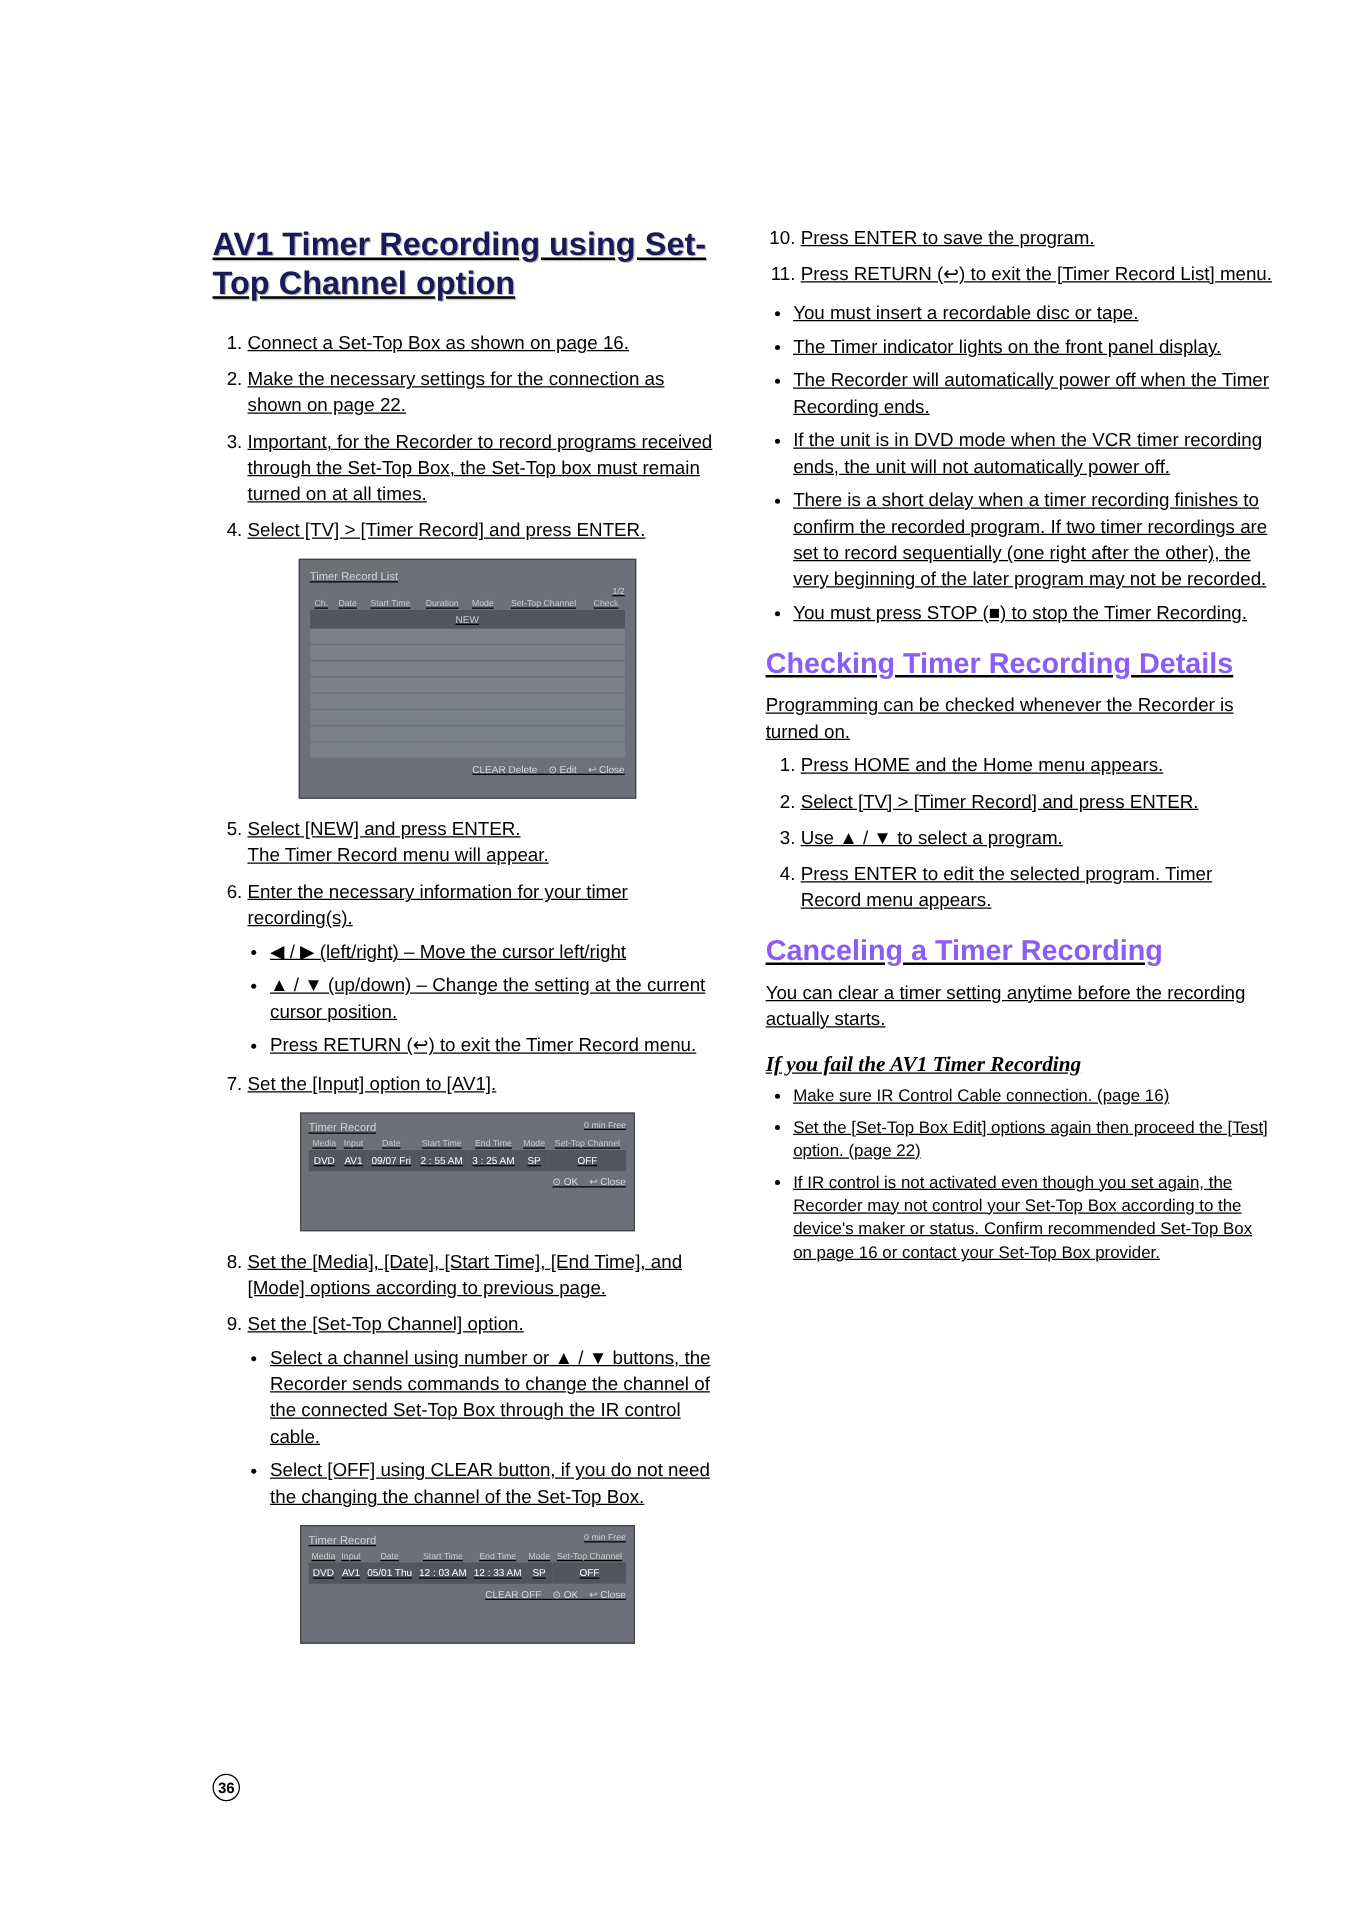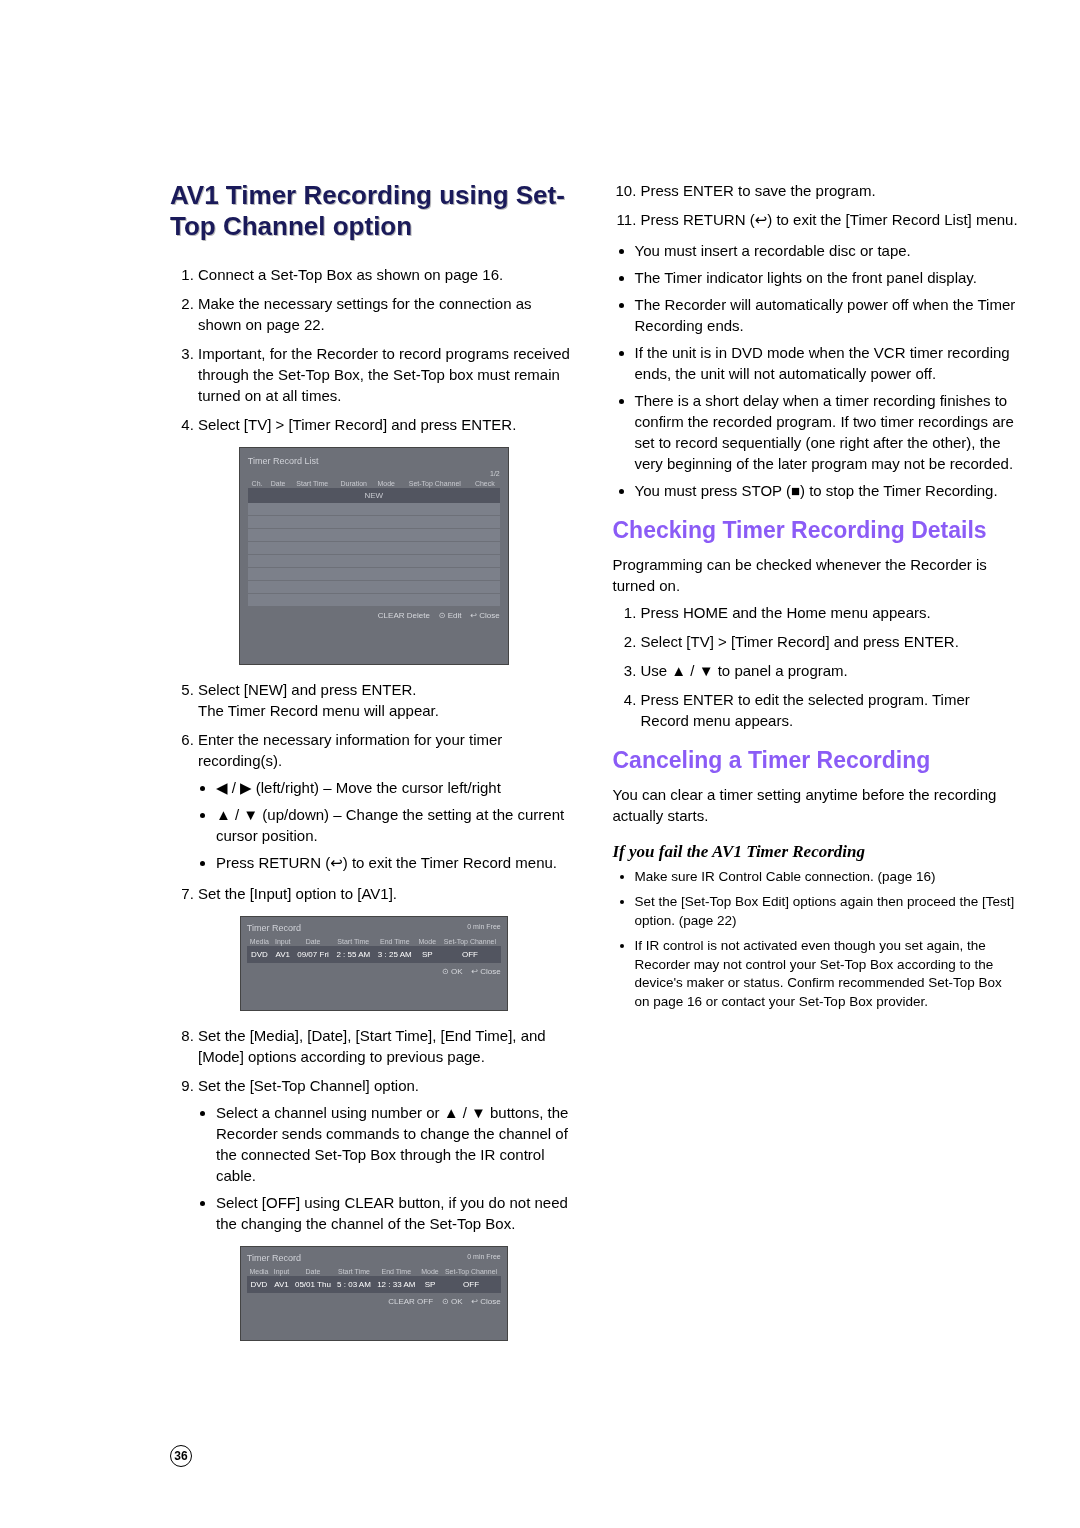--- a/index.html
+++ b/index.html
@@ -13,20 +13,21 @@
   .page {
     padding: 180px 60px 60px 170px;
     box-sizing: border-box;
   }
   .columns {
     display: flex;
     gap: 35px;
   }
   .col {
     flex: 1;
+    text-decoration: underline;
   }
   h1.section-title {
     font-size: 26px;
     font-weight: bold;
     color: #1a1a5a;
     text-shadow: 1px 1px 0 #bbb;
     margin: 0 0 22px 0;
     line-height: 1.2;
   }
   h2.sub-head {
@@ -63,21 +64,21 @@
   ul > li { margin-bottom: 6px; }
   .small ul, .small { font-size: 13.5px; }
   .fig {
     margin: 12px auto 14px auto;
     background: #6d7078;
     border: 1px solid #444;
     box-sizing: border-box;
     color: #cfd1d6;
     font-size: 8px;
   }
-  .fig1 { width: 270px; height: 218px; padding: 8px; }
+  .fig1 { width: 270px; height: 192px; padding: 8px; }
   .fig2, .fig3 { width: 268px; height: 95px; padding: 6px; }
   .fig .ttl { font-size: 9px; color:#d0d2d8; margin-bottom:4px; }
   .fig table { width:100%; border-collapse:collapse; font-size:7px; color:#c8cad0;}
   .fig th { font-weight:normal; padding:1px 2px; text-align:center;}
   .fig .row td { background:#7c808a; height:10px; border-bottom:1px solid #6d7078; text-align:center;}
   .fig .newrow td { background:#525560; text-align:center; font-size:8px; padding:3px 0;}
   .fig .footer { font-size:8px; color:#d6d8dd; text-align:right; margin-top:4px;}
   .fig .highlight td { background:#525560; color:#fff; font-size:8px; text-align:center; padding:4px 2px;}
   .page-num {
     margin-top: 90px;
@@ -228,21 +229,21 @@
             <th>Date</th>
             <th>Start Time</th>
             <th>End Time</th>
             <th>Mode</th>
             <th>Set-Top Channel</th>
           </tr>
           <tr class="highlight">
             <td>DVD</td>
             <td>AV1</td>
             <td>05/01 Thu</td>
-            <td>5 : 03 AM</td>
+            <td>12 : 03 AM</td>
             <td>12 : 33 AM</td>
             <td>SP</td>
             <td>OFF</td>
           </tr>
         </tbody>
           </table>
         <div class="footer">
           <span>CLEAR OFF</span>&nbsp;&nbsp;&nbsp;
           <span>⊙ OK</span>&nbsp;&nbsp;&nbsp;
           <span>↩ Close</span>
@@ -263,21 +264,21 @@
         <li>If the unit is in DVD mode when the VCR timer recording ends, the unit will not automatically power off.</li>
         <li>There is a short delay when a timer recording finishes to confirm the recorded program. If two timer recordings are set to record sequentially (one right after the other), the very beginning of the later program may not be recorded.</li>
         <li>You must press STOP (■) to stop the Timer Recording.</li>
       </ul>
 
       <h2 class="sub-head">Checking Timer Recording Details</h2>
       <div style="font-size:15px;line-height:1.4;margin-bottom:6px;">Programming can be checked whenever the Recorder is turned on.</div>
       <ol>
         <li>Press HOME and the Home menu appears.</li>
         <li>Select [TV] &gt; [Timer Record] and press ENTER.</li>
-        <li>Use ▲ / ▼ to panel a program.</li>
+        <li>Use ▲ / ▼ to select a program.</li>
         <li>Press ENTER to edit the selected program. Timer Record menu appears.</li>
       </ol>
 
       <h2 class="sub-head">Canceling a Timer Recording</h2>
       <div style="font-size:15px;line-height:1.4;margin-bottom:6px;">You can clear a timer setting anytime before the recording actually starts.</div>
 
       <div class="notes-head">If you fail the AV1 Timer Recording</div>
       <div class="small">
       <ul>
         <li>Make sure IR Control Cable connection. (page 16)</li>

